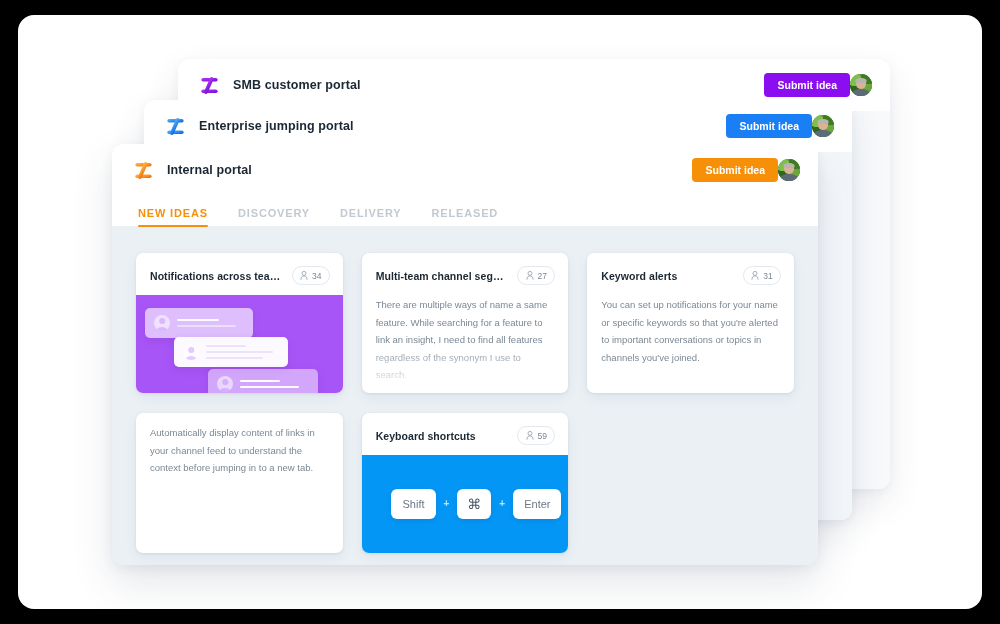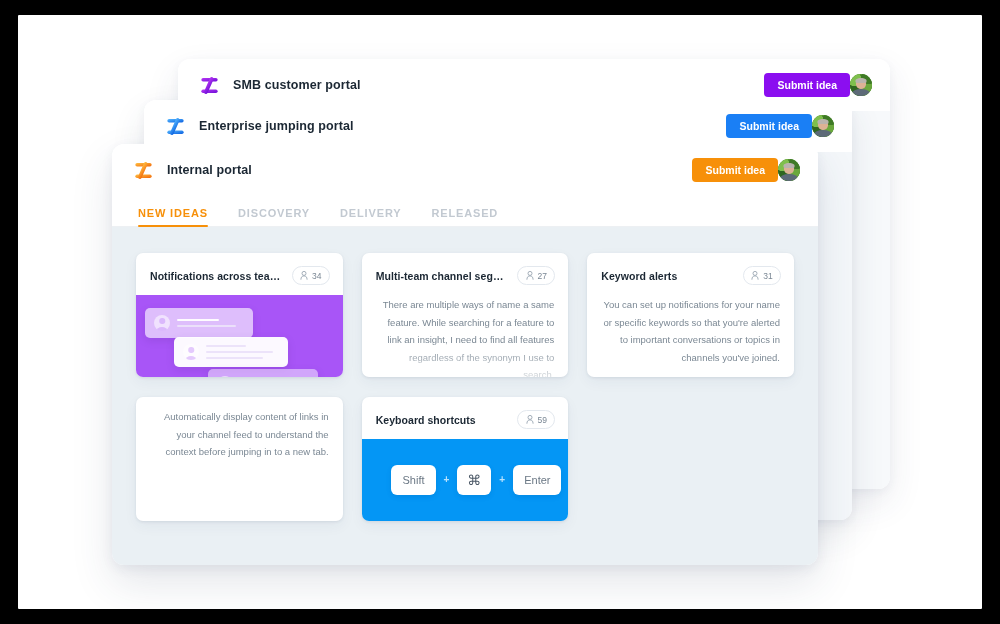--- a/index.html
+++ b/index.html
@@ -23,21 +23,21 @@
     overflow: hidden;
   }
 
   #canvas {
     position: absolute;
     left: 18px;
     top: 15px;
     width: 964px;
     height: 594px;
     background: #ffffff;
-    border-radius: 1px;
+    border-radius: 16px;
     overflow: hidden;
     text-decoration: underline;
   }
 
   
   .window {
     position: absolute;
     background: #ffffff;
     border-radius: 12px;
   }
@@ -217,24 +217,23 @@
     grid-template-columns: repeat(3, 1fr);
     gap: 20px 19px;
   }
 
   
   .card {
     background: #ffffff;
     border-radius: 7px;
     box-shadow: 0 1px 3px rgba(40,60,90,0.10), 0 5px 14px rgba(40,60,90,0.05);
     overflow: hidden;
-    height: 124px;
+    height: 140px;
     display: flex;
     flex-direction: column;
-    text-align: right;
   }
   .card-head {
     display: flex;
     align-items: center;
     padding: 13px 13px 0 14px;
     gap: 8px;
   }
   .card-title {
     font-size: 10.5px;
     font-weight: bold;

